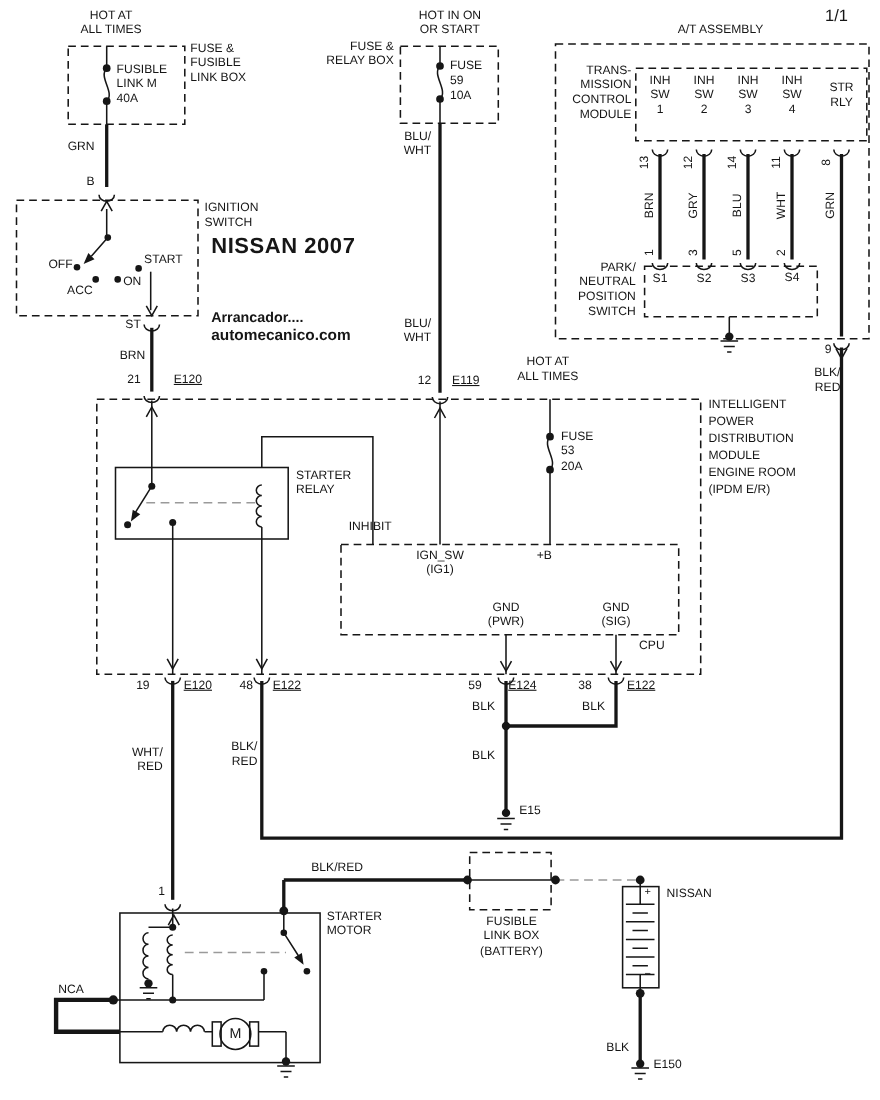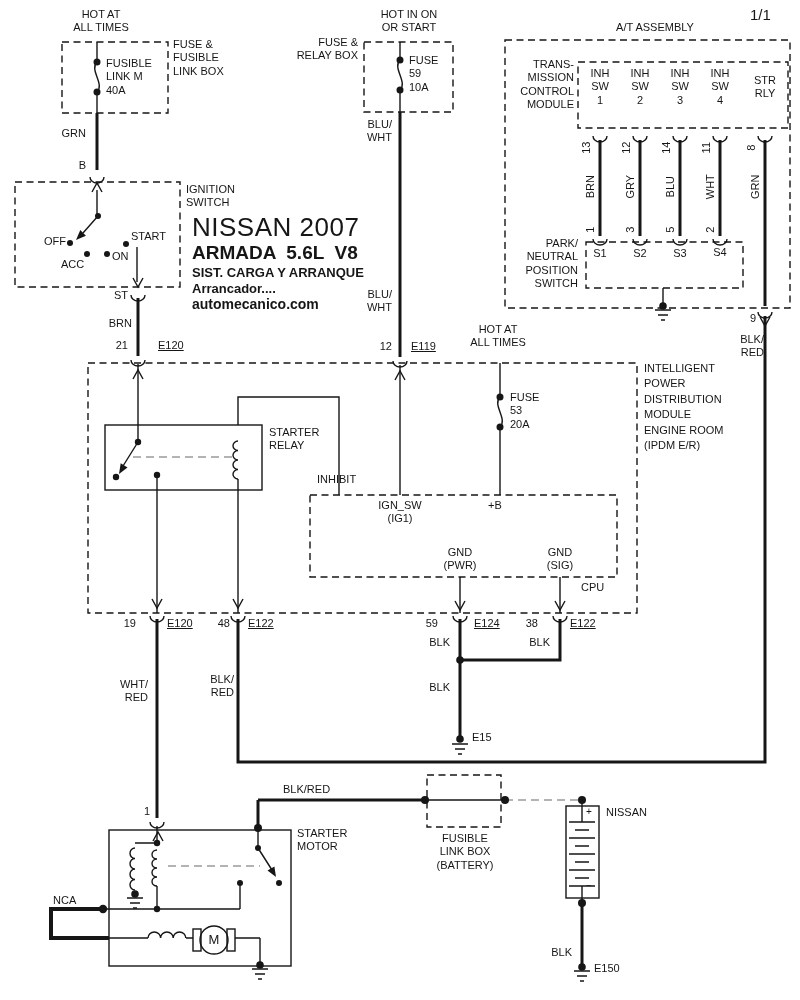--- a/index.html
+++ b/index.html
@@ -3,21 +3,21 @@
 <meta charset="utf-8">
 <style>
   html,body{margin:0;padding:0;background:#fff;}
   #canvas{position:relative;width:800px;height:1000px;background:#ffffff;overflow:hidden;
           font-family:"Liberation Sans", sans-serif;color:#161616;}
   #canvas svg{position:absolute;left:0;top:0;}
   .lbl{position:absolute;font-size:11px;line-height:1.22;white-space:pre-wrap;color:#161616;}
   .c{text-align:center}.r{text-align:right}
   .u{text-decoration:underline}
   .rot{transform:rotate(-90deg)}
-  .t1{font-size:26px;font-weight:normal;letter-spacing:.5px}
+  .t1{font-size:20px;font-weight:bold;letter-spacing:.5px}
   .t2{font-size:19px;font-weight:bold}
   .t3{font-size:13px;font-weight:bold}
   .t4{font-size:14px;font-weight:bold}
   .pg{font-size:15px;font-weight:normal}
   .sm{font-size:10px}
 </style>
 </head>
 <body>
 
 <div id="canvas">
@@ -185,22 +185,20 @@
     <g>
       <rect x="193" y="929" width="8" height="22"></rect>
       <rect x="227" y="929" width="8" height="22"></rect>
       <circle cx="214" cy="940" r="14"></circle>
     </g>
   </g>
 </svg>
 
 <div class="lbl pg" style="left:750px;top:6px;width:46px">1/1</div>
 <div class="lbl t1" style="left:192px;top:212px;width:220px">NISSAN 2007</div>
-<div class="lbl t2" style="left:192px;top:241px;width:220px">ARMADA  5.6L  V8</div>
-<div class="lbl t3" style="left:192px;top:265px;width:220px">SIST. CARGA Y ARRANQUE</div>
 <div class="lbl t4" style="left:192px;top:296px;width:220px">automecanico.com</div>
 <div class="lbl t3" style="left:192px;top:281px;width:220px">Arrancador....</div>
 
 <div class="lbl c" style="left:58px;top:8px;width:86px">HOT AT
 ALL TIMES</div>
 <div class="lbl" style="left:173px;top:38px;width:82px">FUSE &amp;
 FUSIBLE
 LINK BOX</div>
 <div class="lbl" style="left:106px;top:57px;width:62px">FUSIBLE
 LINK M
@@ -298,21 +296,21 @@
 <div class="lbl c" style="left:432px;top:546px;width:56px">GND
 (PWR)</div>
 <div class="lbl c" style="left:532px;top:546px;width:56px">GND
 (SIG)</div>
 <div class="lbl" style="left:581px;top:581px;width:36px">CPU</div>
 <div class="lbl r" style="left:110px;top:617px;width:26px">19</div>
 <div class="lbl u" style="left:167px;top:617px;width:44px">E120</div>
 <div class="lbl r" style="left:204px;top:617px;width:26px">48</div>
 <div class="lbl u" style="left:248px;top:617px;width:44px">E122</div>
 <div class="lbl r" style="left:412px;top:617px;width:26px">59</div>
-<div class="lbl u" style="left:474px;top:617px;width:44px">E124</div>
+<div class="lbl u" style="left:462px;top:617px;width:44px">E124</div>
 <div class="lbl r" style="left:512px;top:617px;width:26px">38</div>
 <div class="lbl u" style="left:570px;top:617px;width:44px">E122</div>
 <div class="lbl r" style="left:104px;top:678px;width:44px">WHT/
 RED</div>
 <div class="lbl r" style="left:190px;top:673px;width:44px">BLK/
 RED</div>
 <div class="lbl r" style="left:414px;top:636px;width:36px">BLK</div>
 <div class="lbl r" style="left:514px;top:636px;width:36px">BLK</div>
 <div class="lbl r" style="left:414px;top:681px;width:36px">BLK</div>
 <div class="lbl" style="left:472px;top:731px;width:40px">E15</div>

